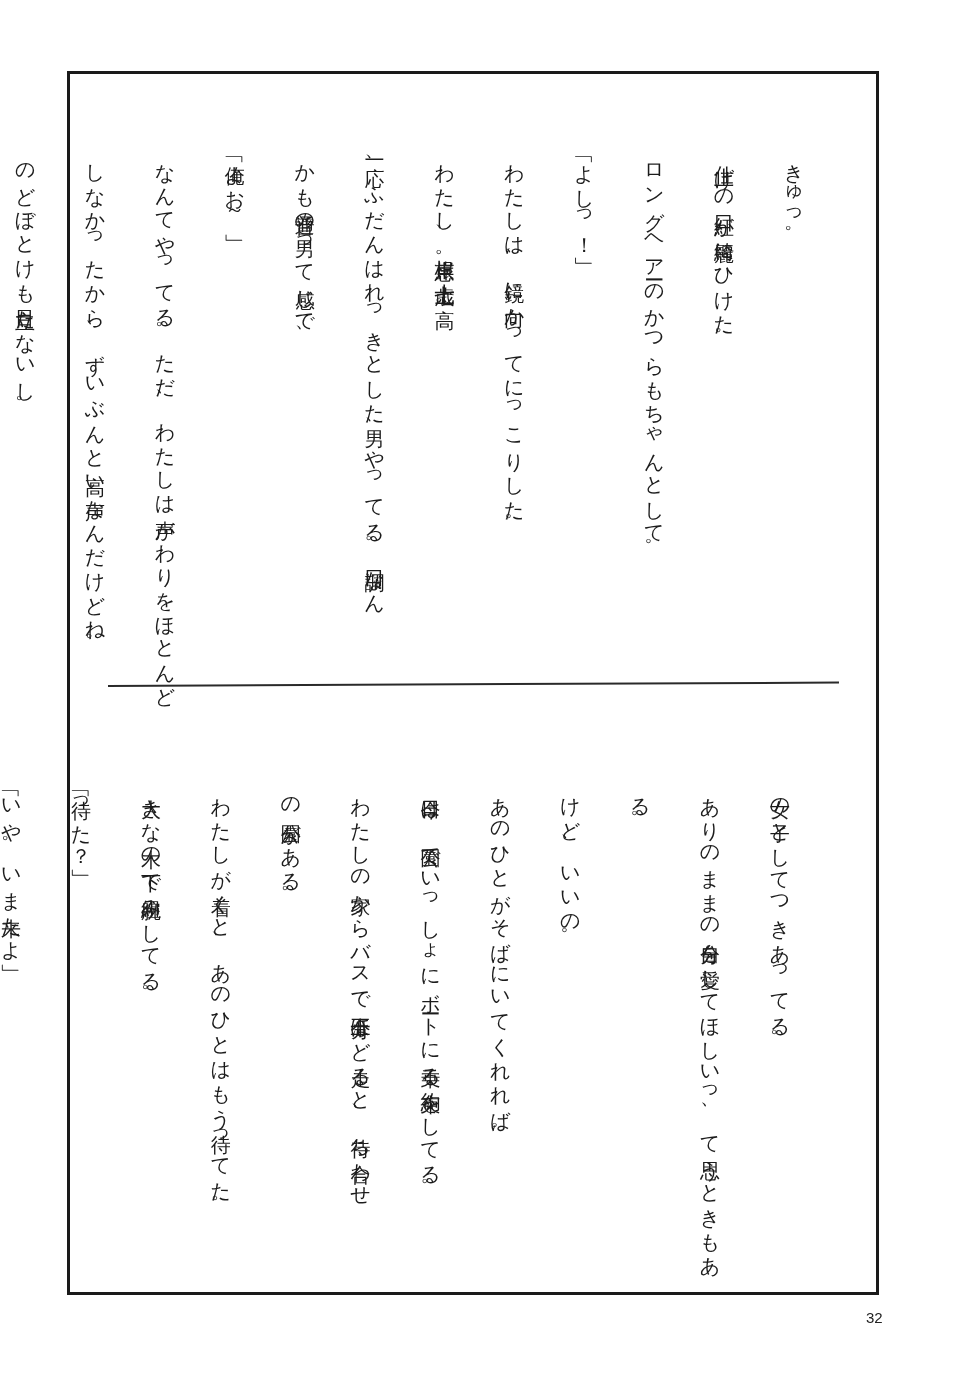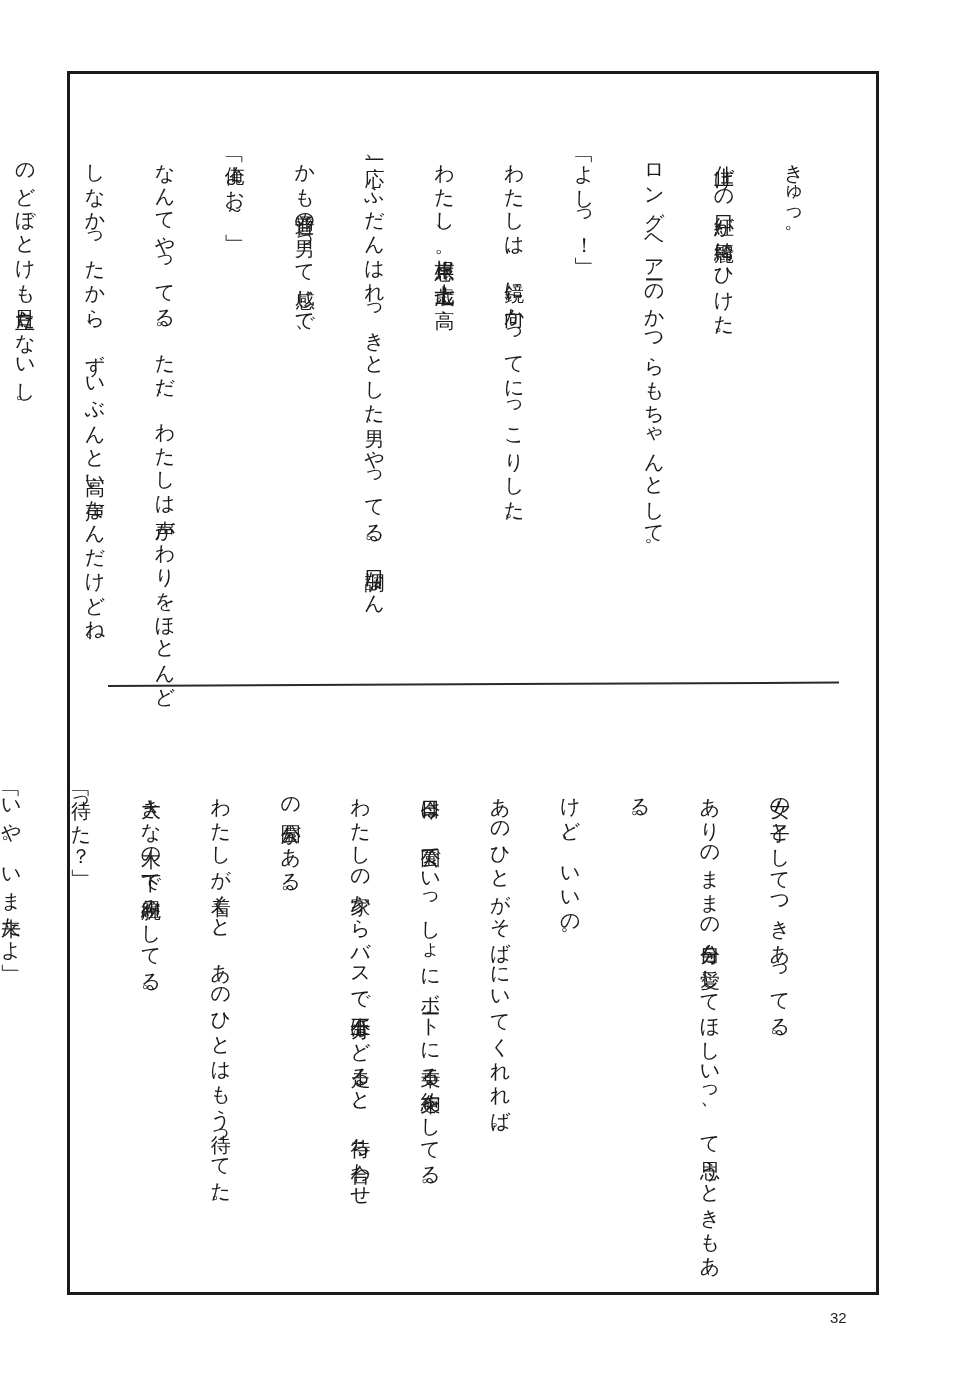--- a/index.html
+++ b/index.html
@@ -20,21 +20,21 @@
     white-space: pre;
   }
   .block-top { right: 104px; top: 150px; height: 500px; }
   .block-bottom { right: 118px; top: 784px; height: 480px; }
   .line { display: block; }
   .divider {
     position: absolute; left: 108px; top: 685px; width: 731px; height: 2px;
     background: #2a2a2a; transform: rotate(-0.27deg); transform-origin: left center;
   }
   .page-number {
-    position: absolute; left: 830px; top: 1309px;
+    position: absolute; left: 866px; top: 1309px;
     font-family: "Liberation Sans", "DejaVu Sans", sans-serif;
     font-size: 15px; color: #222;
   }
 </style>
 </head>
 <body>
 
 <div class="frame"></div>
 
 <div class="textblock block-top">

